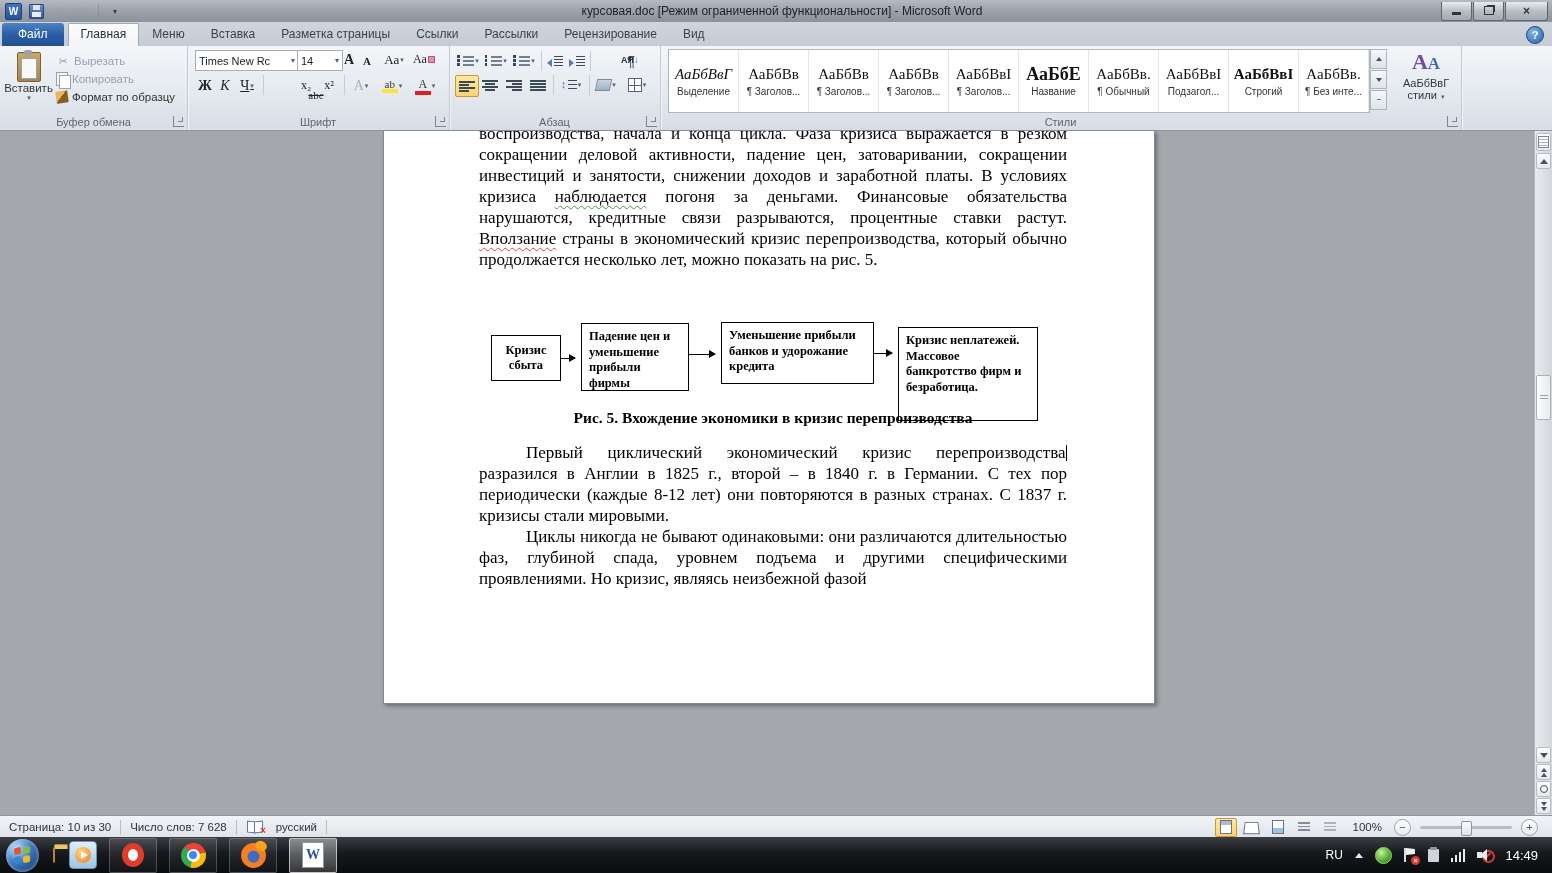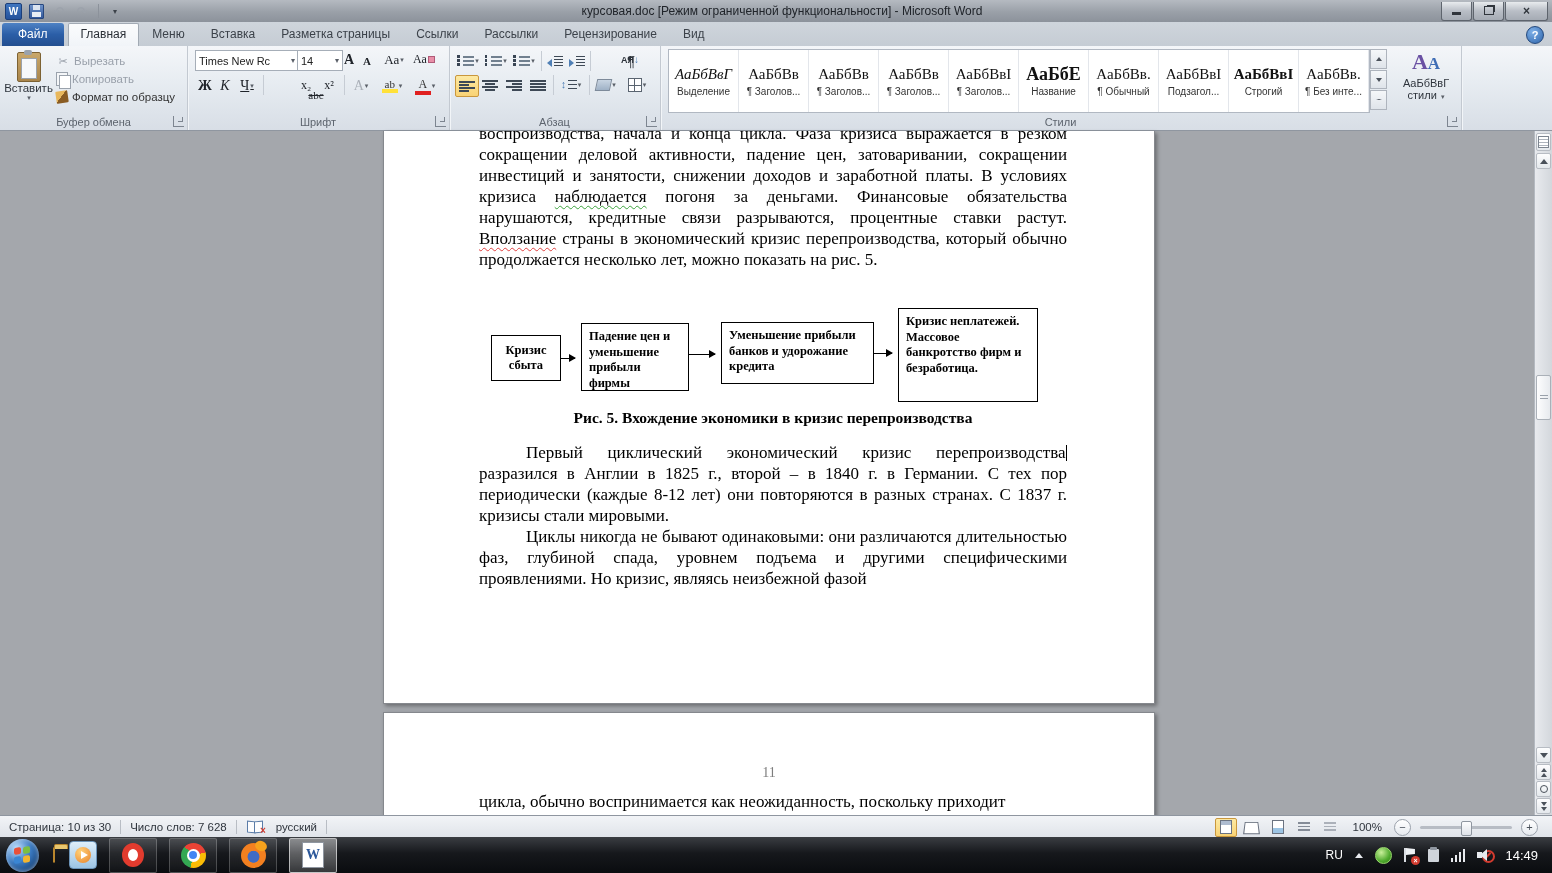--- a/index.html
+++ b/index.html
@@ -125,21 +125,21 @@
   .pagenum{position:absolute;left:0;width:770px;text-align:center;font-family:"Liberation Serif",serif;font-size:14px;color:#7d7d7d;}
   #page1 .pagenum{top:505px;} #page2 .pagenum{top:52px;}
   .line2{top:78px;text-align:left;}
   
   .diagram{position:absolute;left:100px;top:176px;width:565px;height:102px;}
   .dbox{position:absolute;border:1.5px solid #000;font-family:"Liberation Serif",serif;font-weight:bold;
      font-size:12.5px;line-height:15.5px;color:#000;padding:5px 7px;box-sizing:border-box;text-align:left;}
   .dbox.b1{left:7px;top:28px;width:70px;height:46px;display:flex;align-items:center;justify-content:center;text-align:center;padding:2px;}
   .dbox.b2{left:97px;top:16px;width:108px;height:68px;}
   .dbox.b3{left:237px;top:15px;width:153px;height:62px;}
-  .dbox.b4{left:414px;top:1px;width:140px;height:94px;}
+  .dbox.b4{left:414px;top:20px;width:140px;height:94px;}
   .darr{position:absolute;height:0;border-top:1.5px solid #000;}
   .darr::after{content:"";position:absolute;right:-1px;top:-5px;border-left:7px solid #000;border-top:4.5px solid transparent;border-bottom:4.5px solid transparent;}
   .a1{left:77px;top:51px;width:14px;} .a2{left:205px;top:47px;width:26px;} .a3{left:390px;top:46px;width:18px;}
   
   #vscroll{position:absolute;right:0;top:131px;width:17px;height:684px;background:linear-gradient(to right,#e8eaee,#d3d7dc);border-left:1px solid #b4b9c0;}
   .sbtn{position:absolute;left:1px;width:15px;height:16px;background:linear-gradient(#fdfdfe,#e4e8ec);border:1px solid #b7bcc3;border-radius:2px;
      display:flex;align-items:center;justify-content:center;box-sizing:border-box;}
   .tri{width:0;height:0;border-left:4px solid transparent;border-right:4px solid transparent;}
   .tri.up{border-bottom:5px solid #4a515a;} .tri.dn{border-top:5px solid #4a515a;}
   .tri.sm{border-left-width:3px;border-right-width:3px;}
@@ -525,24 +525,20 @@
       <div class="darr a3"></div>
     </div>
     <div class="caption">Рис. 5. Вхождение экономики в кризис перепроизводства</div>
 
     <p class="doc p2">
       <span>Первый циклический экономический кризис перепроизводства</span><span class="caret"></span><span> разразился в Англии в 1825 г., второй – в 1840 г. в Германии. С тех пор периодически (каждые 8-12 лет) они повторяются в разных странах. С 1837 г. кризисы стали мировыми.</span>
     </p>
     <p class="doc p3">Циклы никогда не бывают одинаковыми: они различаются длительностью фаз, глубиной спада, уровнем подъема и другими специфическими проявлениями. Но кризис, являясь неизбежной фазой</p>
   </div>
 
-  <div class="page" id="page2">
-    <div class="pagenum">11</div>
-    <p class="doc line2" style="top:78px;">цикла, обычно воспринимается как неожиданность, поскольку приходит</p>
-  </div>
 </div>
 
 <div id="vscroll">
   <div class="sbtn rulerbtn">
       <span class="rulerico"></span>
     </div>
   <div class="sbtn" id="sb-up">
       <span class="tri up"></span>
     </div>
   <div id="sb-thumb"></div>

